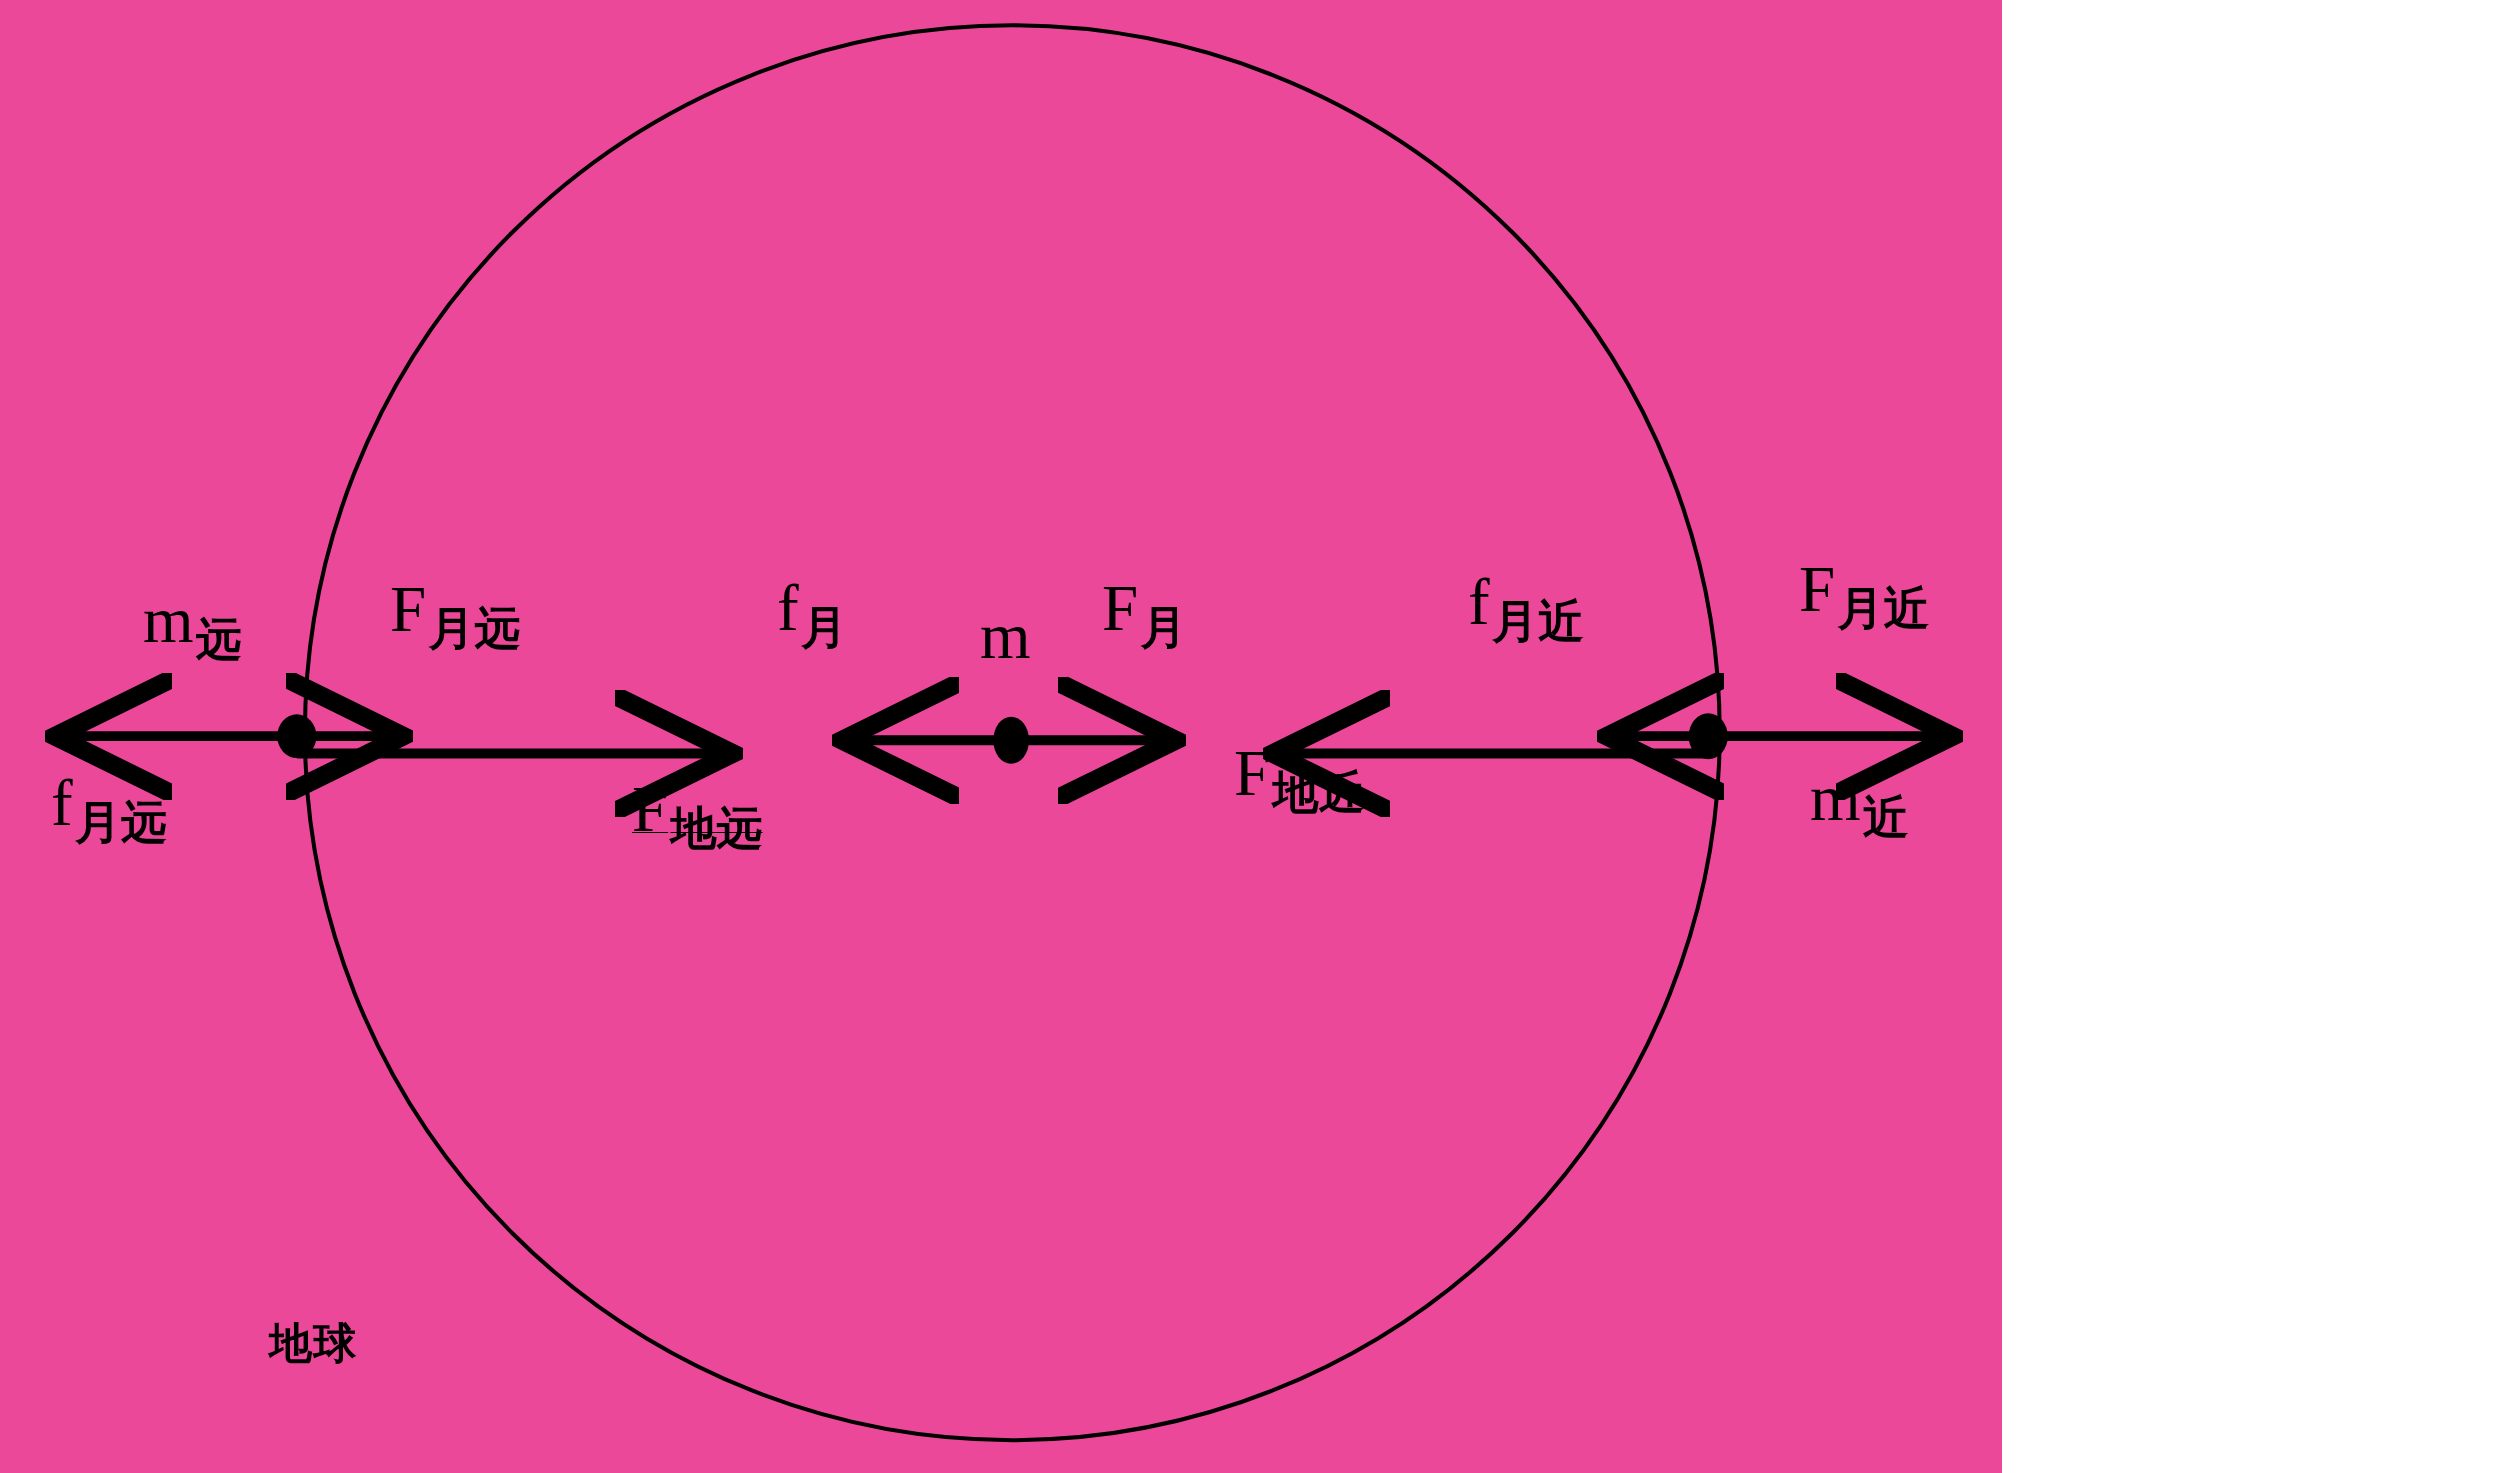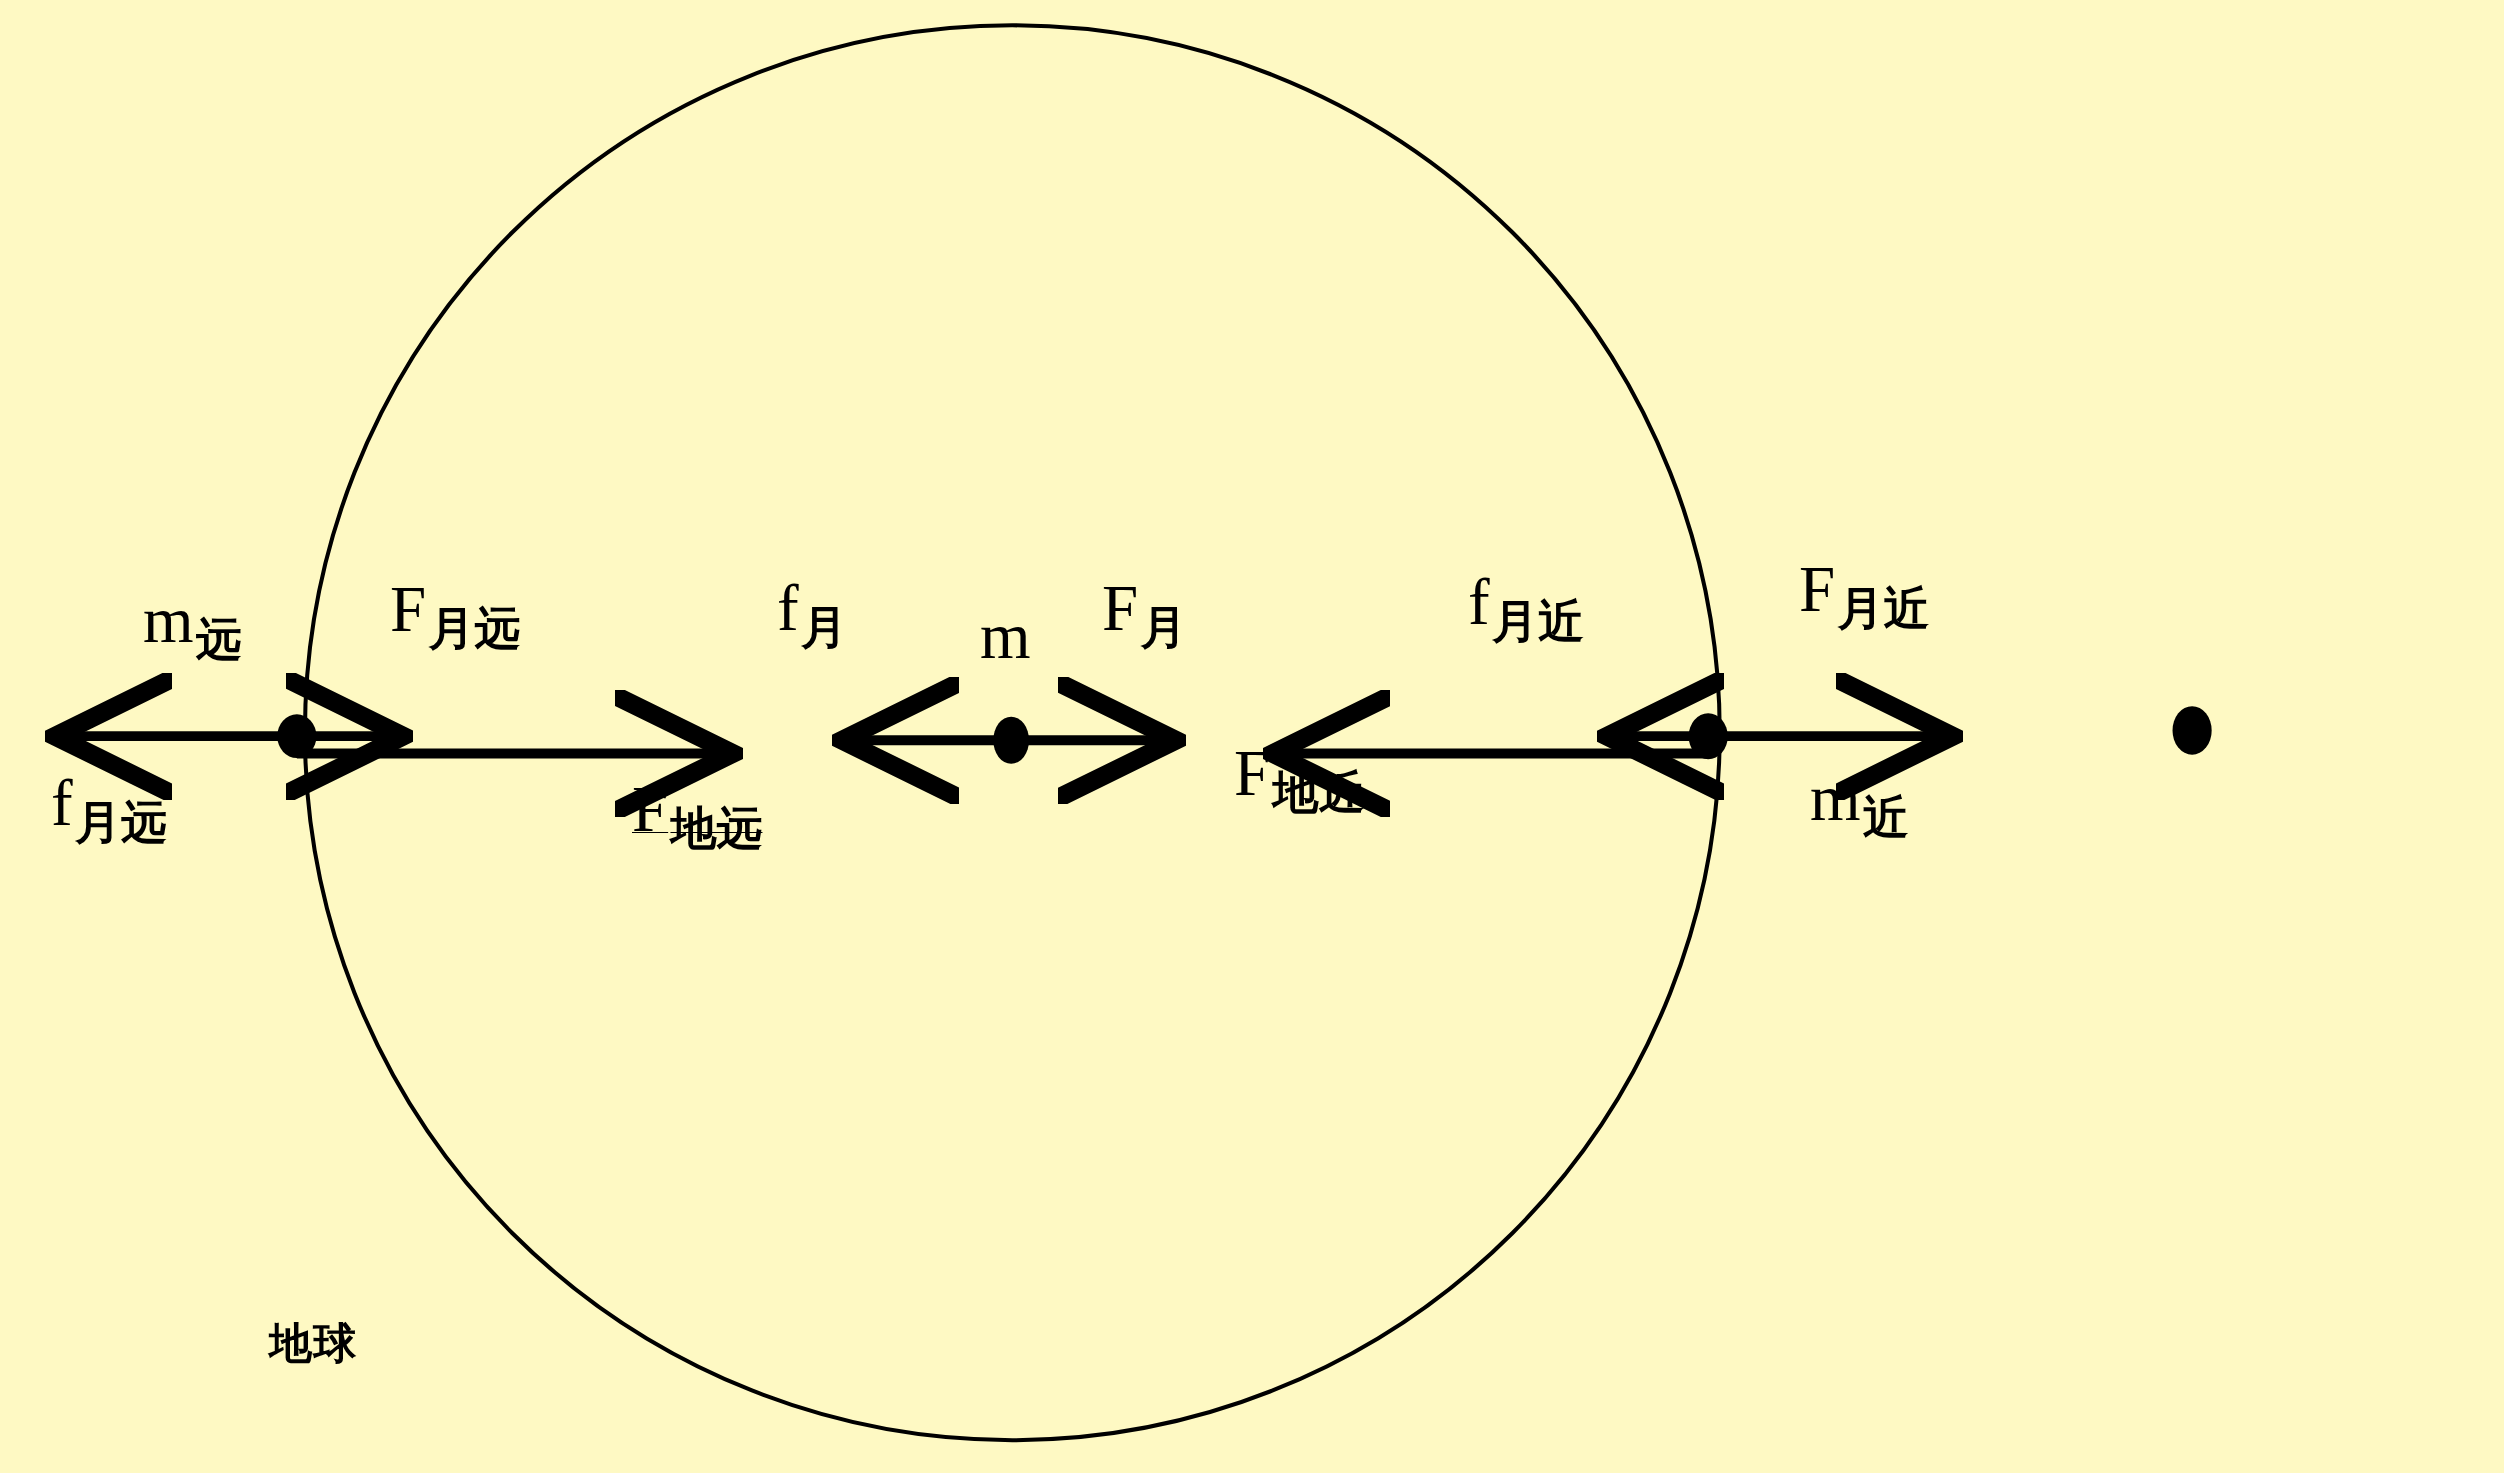--- a/index.html
+++ b/index.html
@@ -6,23 +6,23 @@
   html, body {
     margin: 0;
     padding: 0;
     background: #ffffff;
   }
   body {
     font-family: "Liberation Serif", "DejaVu Serif", serif;
   }
   #diagram-root {
     position: relative;
-    width: 2504px;
+    width: 2002px;
     height: 1473px;
-    background: #fef9c3;
+    background: #ec4899;
     overflow: hidden;
   }
   #diagram-svg {
     position: absolute;
     left: 0;
     top: 0;
     width: 2512px;
     height: 1473px;
     display: block;
   }

